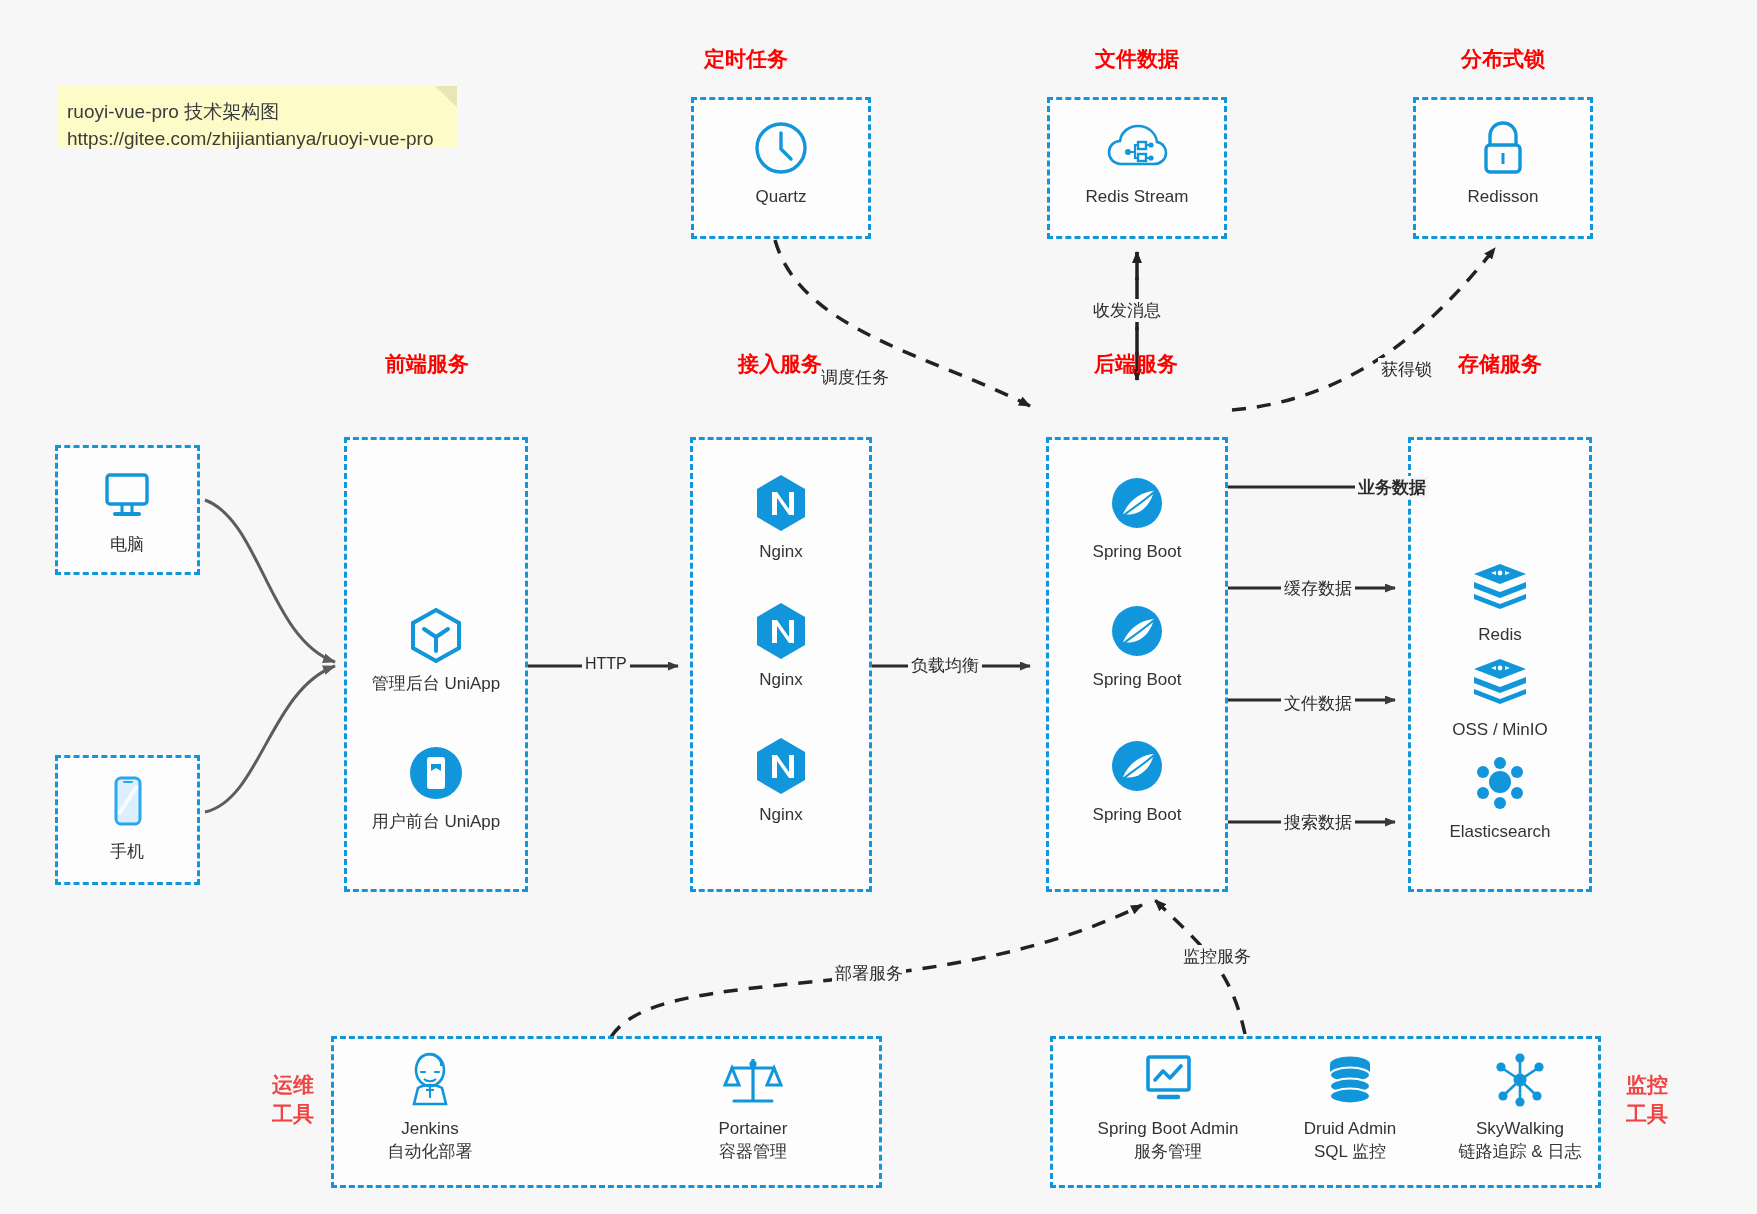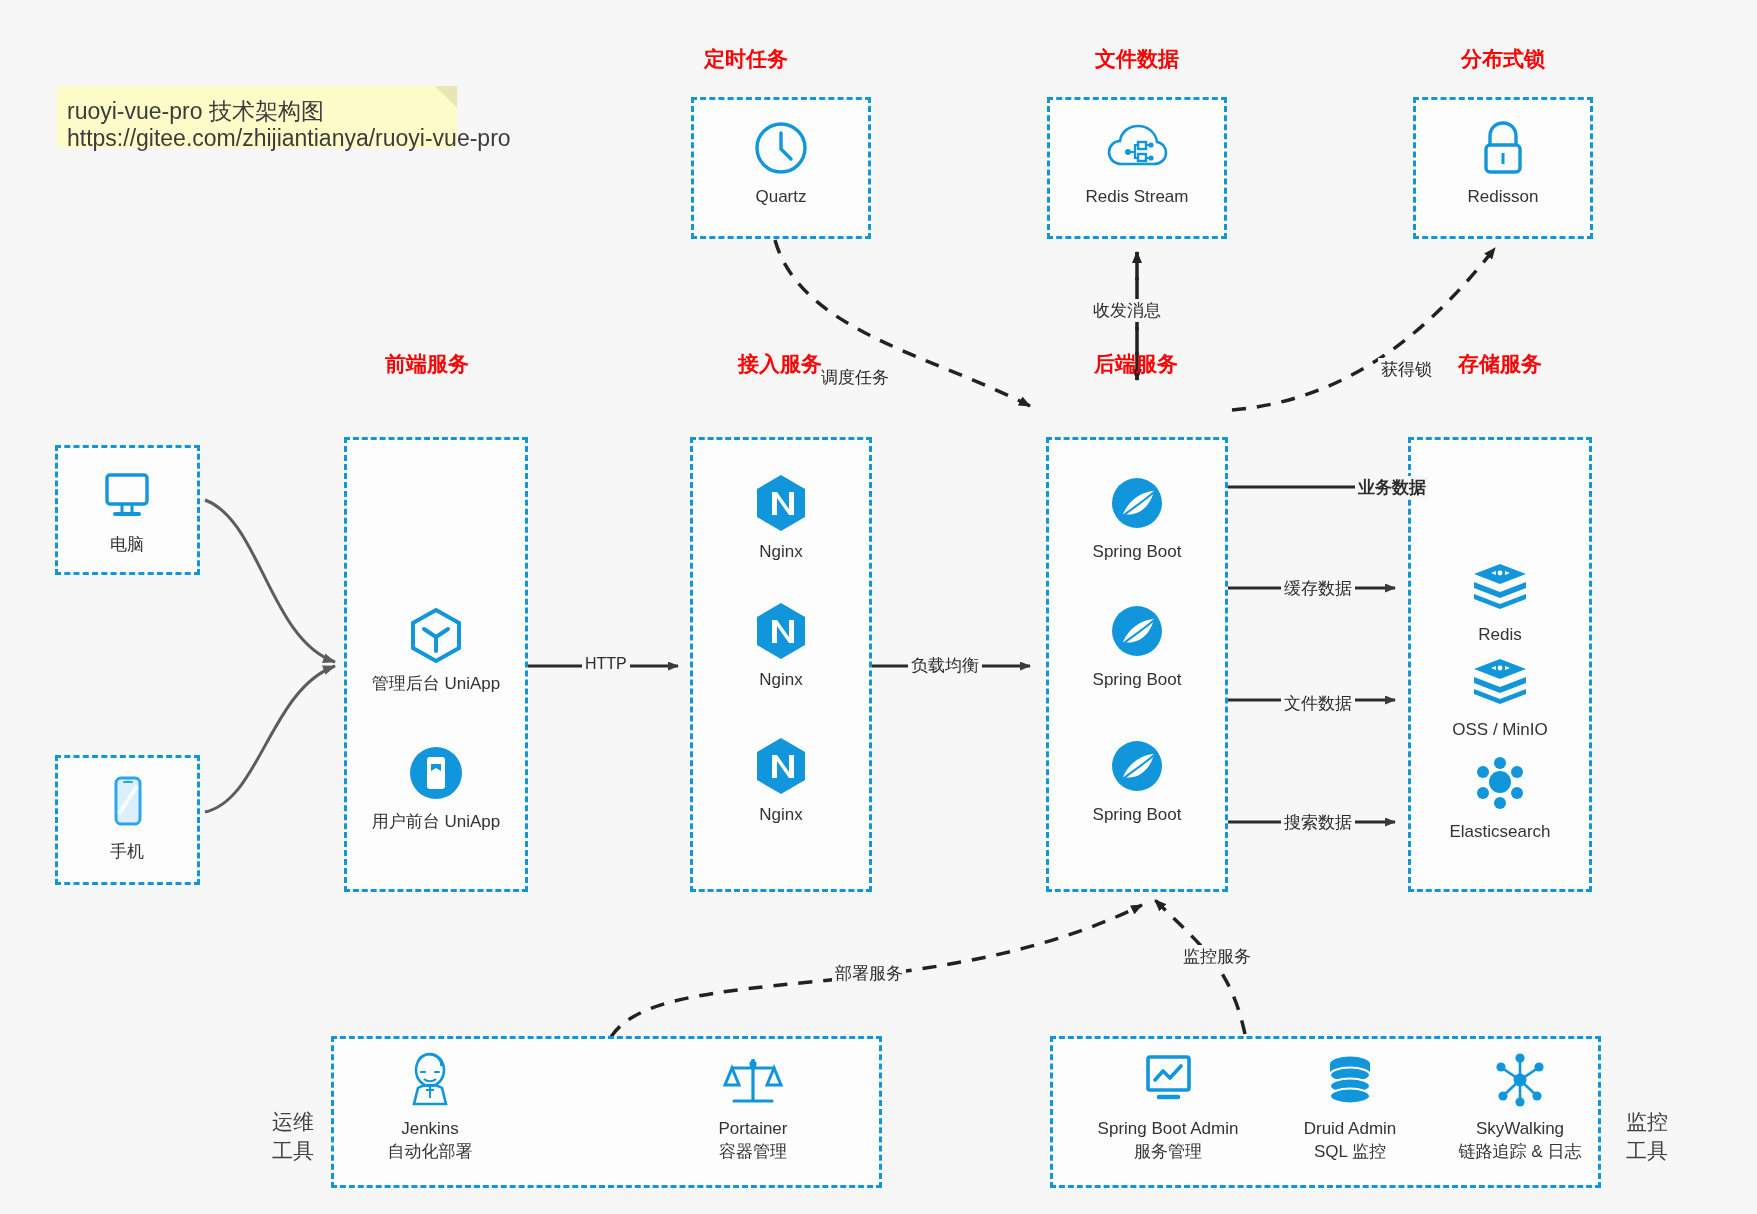--- a/index.html
+++ b/index.html
@@ -9,21 +9,21 @@
     font-family:"Liberation Sans","DejaVu Sans",sans-serif;
     position:relative;overflow:hidden;
   }
   #canvas{position:absolute;left:0;top:0;width:1757px;height:1214px;}
   svg.edges{position:absolute;left:0;top:0;width:1757px;height:1214px;pointer-events:none;}
 
   
   .note{
     position:absolute;left:57px;top:86px;width:400px;height:62px;
     background:#fdfbc8;
-    font-size:23px;color:#3c3c3c;line-height:27px;
+    font-size:19px;color:#3c3c3c;line-height:27px;
     padding:12px 10px 0 10px;box-sizing:border-box;
   }
   .note .corner{
     position:absolute;right:0;top:0;width:22px;height:22px;
     background:linear-gradient(225deg,#e8e6b4 50%,transparent 50%);
   }
   .note div{white-space:nowrap;}
 
   
   .box{
@@ -46,22 +46,22 @@
 
   
   .elabel{
     position:absolute;font-size:16px;color:#2b2b2b;
     background:#f7f7f7;padding:0 3px;white-space:nowrap;
   }
   .elabel.cn{font-size:17px;}
 
   
   .side-title{
-    position:absolute;color:#404040;font-weight:normal;font-size:21px;
-    line-height:29px;text-align:center;white-space:nowrap;margin-top:37px;
+    position:absolute;color:#ef4444;font-weight:bold;font-size:21px;
+    line-height:29px;text-align:center;white-space:nowrap;
   }
 </style>
 </head>
 <body>
 
 <div id="canvas">
 
   <svg class="edges" viewBox="0 0 1757 1214">
     <defs>
       <marker id="ah" markerWidth="11" markerHeight="9" refX="10" refY="4.5" orient="auto" markerUnits="userSpaceOnUse">

